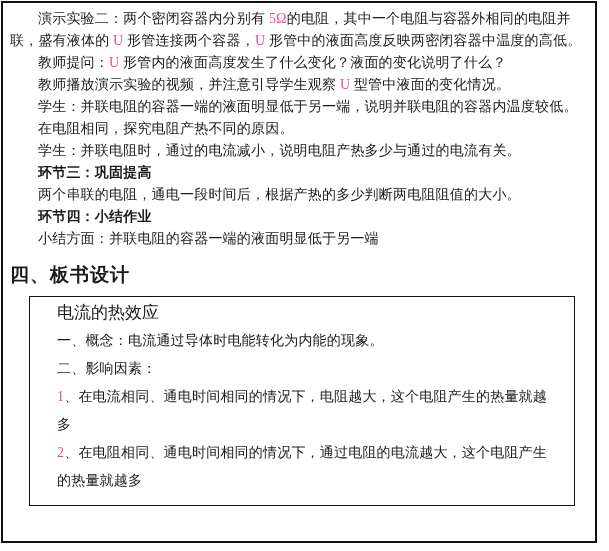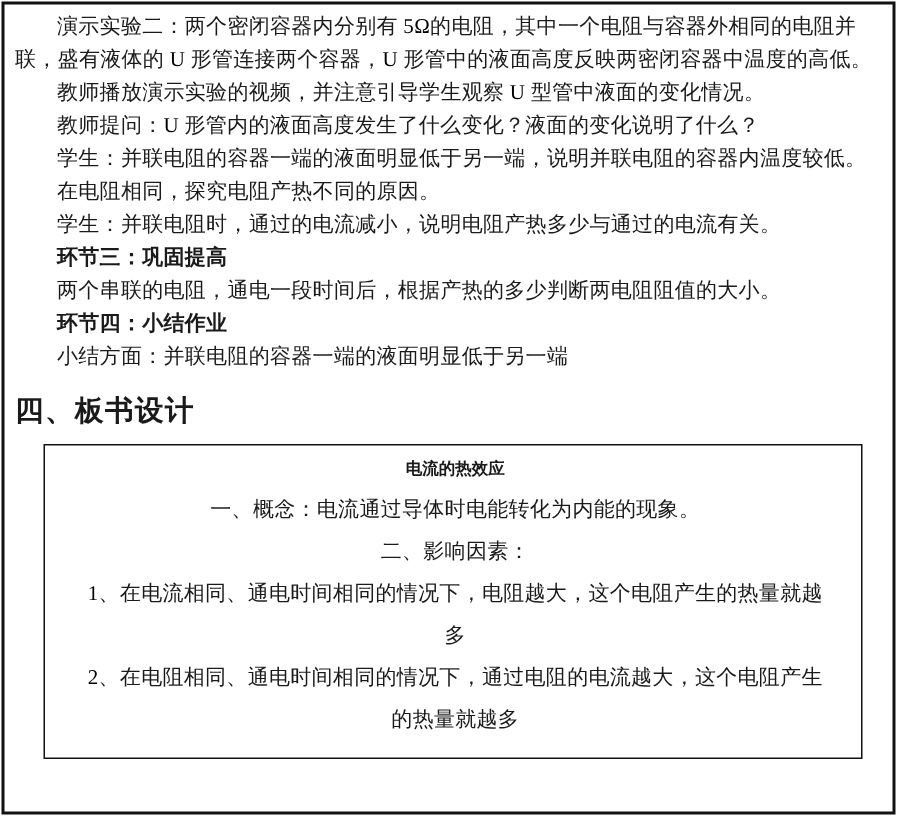--- a/index.html
+++ b/index.html
@@ -53,43 +53,41 @@
   .board-box {
     box-sizing: border-box;
     margin: 9px 0 0 19px;
     width: 546px;
     border: 1px solid #111111;
     padding: 2px 24px 10px 27px;
     font-size: 14px;
     line-height: 28px;
   }
   .board-title {
-    text-align: center;
-    font-weight: bold;
-    font-size: 11px;
+    font-weight: normal;
+    font-size: 17px;
     line-height: 28px;
   }
   .board-line {
     line-height: 28px;
     letter-spacing: 0.2px;
-    text-align: center;
   }
-  .latin { color: #000000; }
+  .latin { color: #ec4899; }
 </style>
 </head>
 <body>
 
 <div class="page">
   <div class="frame"></div>
   <div class="content">
 
     <div class="body-text">
       <p class="auto-latin">演示实验二：两个密闭容器内分别有 <span class="latin">5Ω</span>的电阻，其中一个电阻与容器外相同的电阻并联，盛有液体的 <span class="latin">U</span> 形管连接两个容器，<span class="latin">U</span> 形管中的液面高度反映两密闭容器中温度的高低。</p>
+      <p class="auto-latin">教师提问：<span class="latin">U</span> 形管内的液面高度发生了什么变化？液面的变化说明了什么？</p>
       <p class="auto-latin">教师播放演示实验的视频，并注意引导学生观察 <span class="latin">U</span> 型管中液面的变化情况。</p>
-      <p class="auto-latin">教师提问：<span class="latin">U</span> 形管内的液面高度发生了什么变化？液面的变化说明了什么？</p>
       <p class="auto-latin">学生：并联电阻的容器一端的液面明显低于另一端，说明并联电阻的容器内温度较低。</p>
       <p class="auto-latin">在电阻相同，探究电阻产热不同的原因。</p>
       <p class="auto-latin">学生：并联电阻时，通过的电流减小，说明电阻产热多少与通过的电流有关。</p>
       <p class="auto-latin bold">环节三：巩固提高</p>
       <p class="auto-latin">两个串联的电阻，通电一段时间后，根据产热的多少判断两电阻阻值的大小。</p>
       <p class="auto-latin bold">环节四：小结作业</p>
       <p class="auto-latin">小结方面：并联电阻的容器一端的液面明显低于另一端</p>
     </div>
 
     <div class="section-heading">四、板书设计</div>

